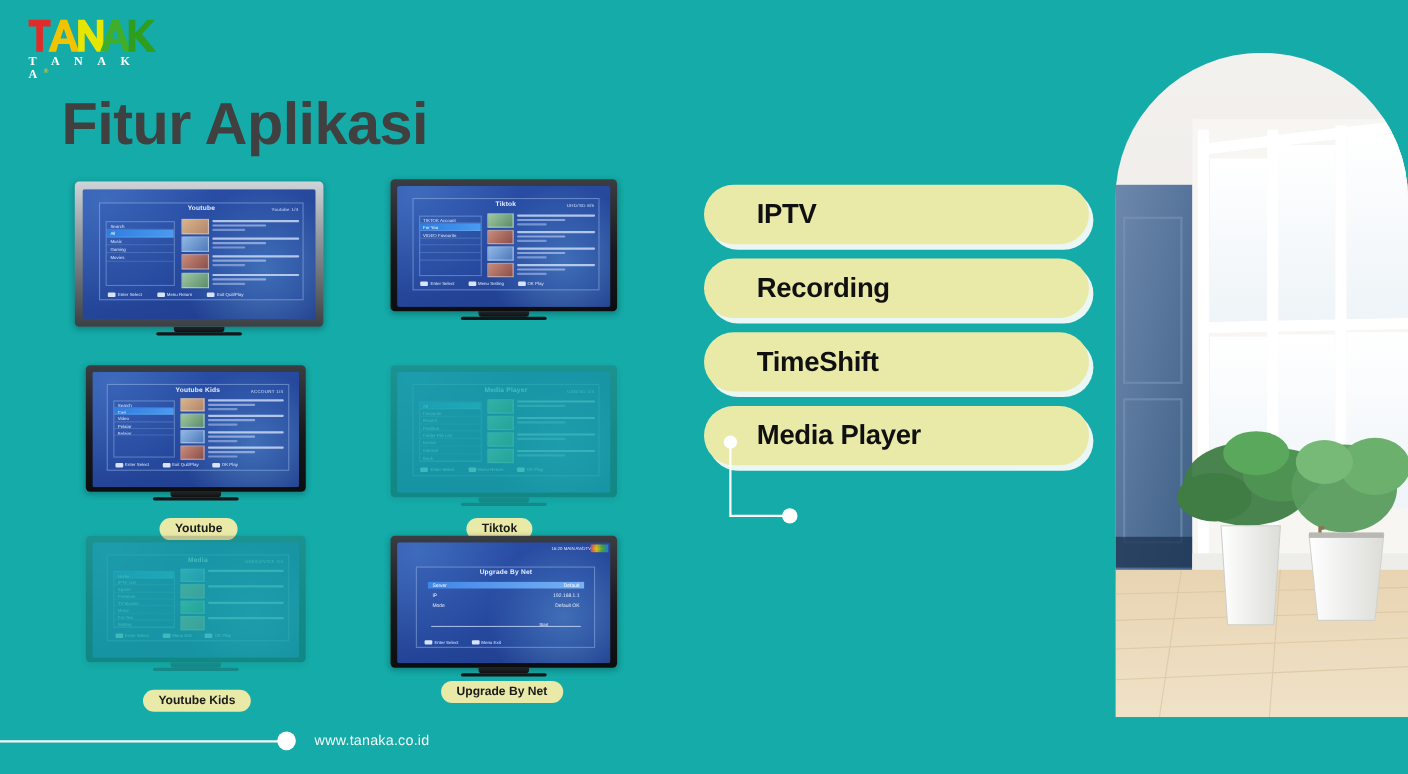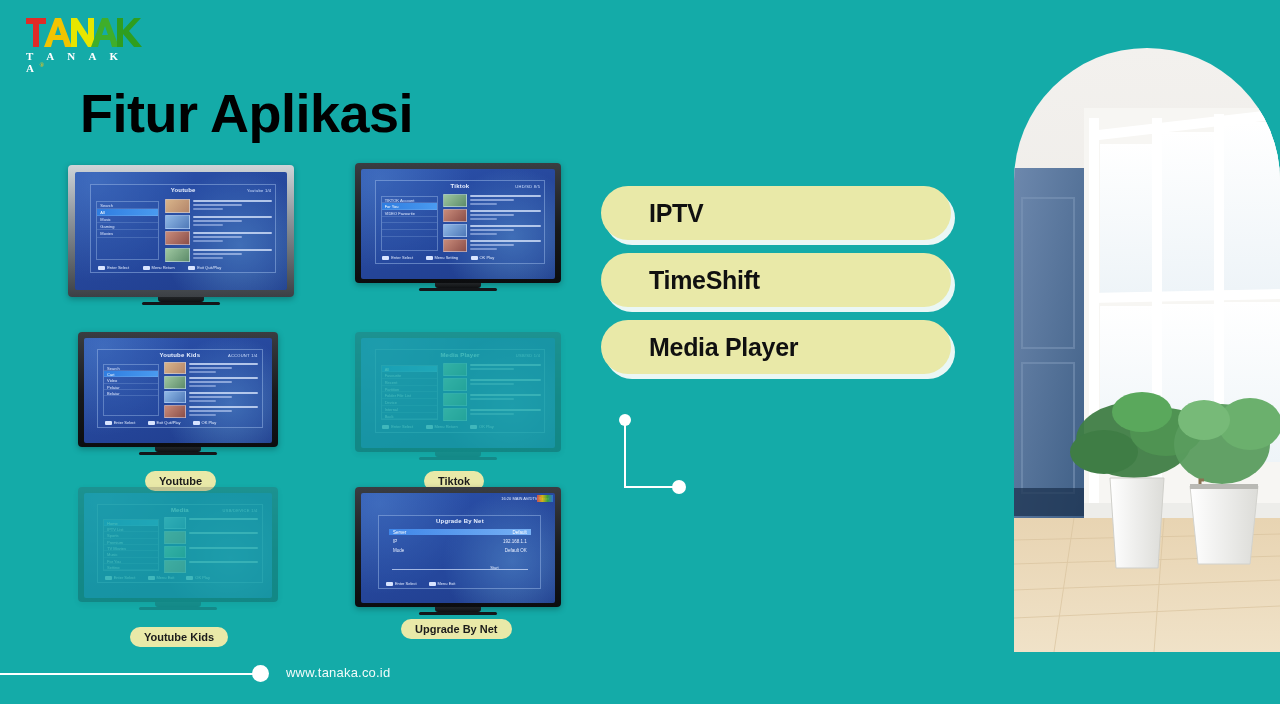--- a/index.html
+++ b/index.html
@@ -18,22 +18,22 @@
     font-size: 11px; letter-spacing: 5.5px; color: #ffffff;
     font-weight: 700; line-height: 1; text-align: left; padding-left: 2px;
     font-family: "Liberation Serif", serif;
     position: relative;
   }
   .logo-reg { font-size: 6px; vertical-align: super; letter-spacing: 0; color:#f5c518; }
 
   
   .page-title {
     position: absolute; left: 56px; top: 84px;
-    font-size: 54px; font-weight: 700; color: #000000;
-    letter-spacing: -0.5px; line-height: 1.1; margin-left: 24px;
+    font-size: 54px; font-weight: 700; color: #404040;
+    letter-spacing: -0.5px; line-height: 1.1;
   }
 
   
   .tv-grid { position: absolute; left: 0; top: 165px; width: 600px; height: 480px; }
   .tv-cell { position: absolute; }
   .tv-cell.faded { opacity: 0.22; }
 
   .tv-frame {
     position: relative;
     background: linear-gradient(#3a3d42, #17191c 55%, #0c0d0f);
@@ -118,21 +118,21 @@
   
   .tv-caption {
     position: absolute;
     background: #e9e9a8; color: #1b1b1b;
     font-size: 11px; font-weight: 700;
     padding: 4px 14px; border-radius: 12px;
     white-space: nowrap; text-align: center;
   }
 
   
-  .features { position: absolute; left: 601px; top: 168px; width: 350px; margin-top: 18px; }
+  .features { position: absolute; left: 640px; top: 168px; width: 350px; }
   .feature-pill {
     position: relative;
     height: 54px; border-radius: 27px;
     background: #e9e9a8;
     box-shadow: 4px 5px 0 0 #eaf7f5;
     display: flex; align-items: center;
     padding-left: 48px;
     margin-bottom: 13px;
     font-size: 25px; font-weight: 700; color: #101010;
     letter-spacing: -0.3px;
@@ -510,20 +510,23 @@
     <div class="tv-stand"></div>
     <div class="tv-stand-base"></div>
   </div>
   <div class="tv-caption" style="left:401px; top:454px;">Upgrade By Net</div>
 
 </div>
 
 <div class="features">
   <div class="feature-pill">
     <span>IPTV</span>
+  </div>
+  <div class="feature-pill">
+    <span>Recording</span>
   </div>
   <div class="feature-pill">
     <span>TimeShift</span>
   </div>
   <div class="feature-pill">
     <span>Media Player</span>
   </div>
 
   <svg class="connector" viewBox="0 0 350 340">
     <path d="M24 234 L24 301 L74 301" fill="none" stroke="#ffffff" stroke-width="2"></path>

